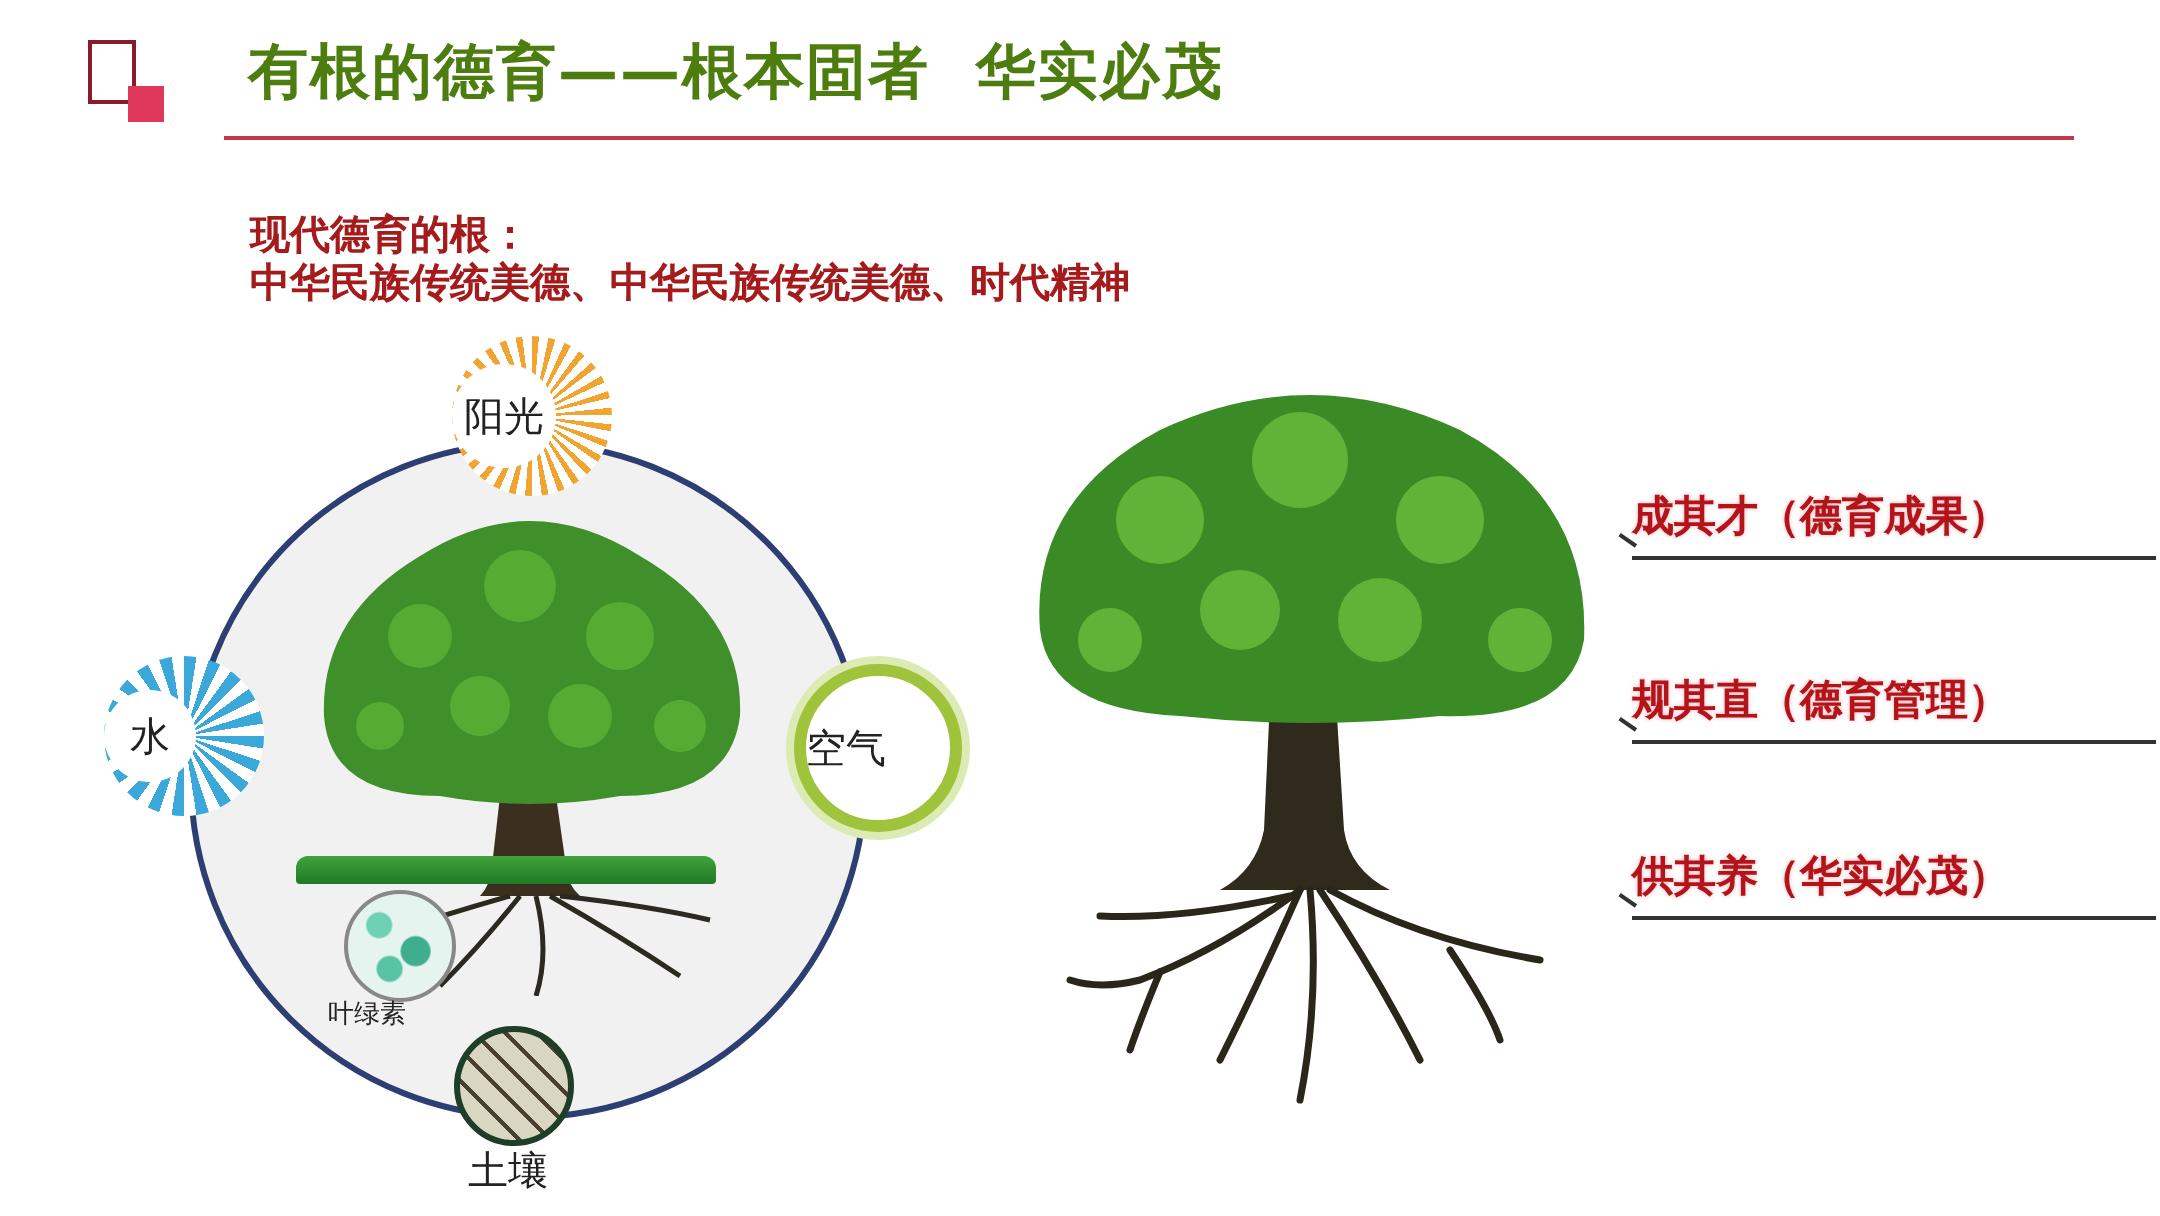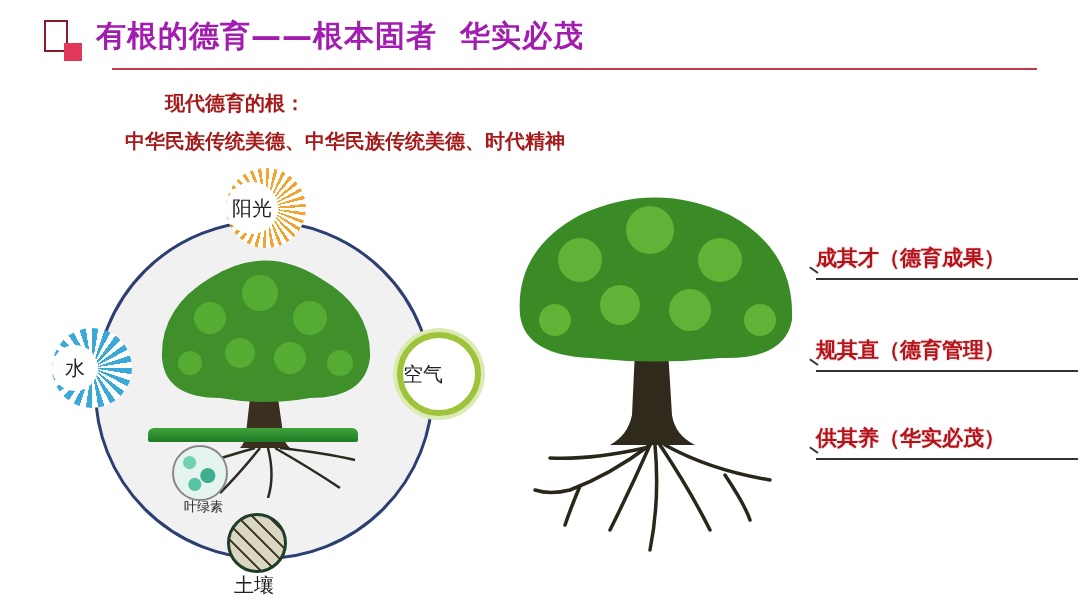--- a/index.html
+++ b/index.html
@@ -4,44 +4,44 @@
 <style>
   html, body { margin: 0; padding: 0; }
   body {
     width: 1080px; height: 608px; position: relative; overflow: hidden;
     background: #ffffff;
     font-family: "DejaVu Sans", "Liberation Sans", sans-serif;
   }
   .logo { position: absolute; left: 44px; top: 20px; width: 38px; height: 42px; }
   .logo .outline { position: absolute; left: 0; top: 0; width: 20px; height: 28px; border: 2px solid #8b1a2a; background: #fff; }
   .logo .fill { position: absolute; left: 20px; top: 23px; width: 18px; height: 18px; background: #e0385a; }
-  .title { position: absolute; left: 96px; top: 16px; font-size: 30px; font-weight: bold; color: #a21caf; letter-spacing: 1px; white-space: pre; text-align: right; }
+  .title { position: absolute; left: 124px; top: 16px; font-size: 30px; font-weight: bold; color: #4d7c0f; letter-spacing: 1px; white-space: pre; text-align: right; }
   .title-rule { position: absolute; left: 112px; top: 68px; width: 925px; height: 2px; background: #c0394b; }
   .subtitle { position: absolute; left: 125px; font-size: 20px; font-weight: bold; color: #a51b1b; white-space: nowrap; }
-  .sub1 { top: 90px; margin-left: 40px; }
+  .sub1 { top: 104px; }
   .sub2 { top: 128px; }
 
   .diagram { position: absolute; left: 0; top: 160px; width: 480px; height: 448px; }
   .ring { position: absolute; left: 94px; top: 60px; width: 340px; height: 340px; border-radius: 50%; border: 3px solid #2c3e72; background: #f1f1f1; box-sizing: border-box; }
 
   .badge { position: absolute; display: flex; align-items: center; justify-content: flex-start; border-radius: 50%; background: #fff; font-family: "DejaVu Serif", serif; color: #222; }
   .sun { left: 226px; top: 8px; width: 80px; height: 80px;
     background: repeating-conic-gradient(#f2a431 0 5deg, #fff 5deg 12deg); }
   .sun-inner { width: 52px; height: 52px; border-radius: 50%; background:#fff; display:flex; align-items:center; justify-content:center; font-size: 20px; }
   .water { left: 52px; top: 168px; width: 80px; height: 80px;
     background: repeating-conic-gradient(#3aa8d8 0 9deg, #fff 9deg 18deg); }
   .water-inner { width: 46px; height: 46px; border-radius:50%; background:#fff; display:flex; align-items:center; justify-content:center; font-size: 20px; }
   .air { left: 397px; top: 172px; width: 84px; height: 84px; background: #fff; border: 6px solid #9fc33a; box-sizing: border-box; box-shadow: 0 0 0 4px #dceab4; }
   .air span { font-size: 20px; }
 
   .tree-small { position: absolute; left: 150px; top: 88px; width: 230px; height: 250px; }
   .grass { position: absolute; left: 148px; top: 268px; width: 210px; height: 14px; background: linear-gradient(#3fa33a, #1f7a25); border-radius: 6px 6px 2px 2px; }
   .chloro { position: absolute; left: 172px; top: 285px; width: 52px; height: 52px; border-radius: 50%; border: 2px solid #888;
     background: radial-gradient(circle at 30% 30%, #6fd1b4 0 6px, transparent 7px), radial-gradient(circle at 65% 55%, #3fae8e 0 7px, transparent 8px), radial-gradient(circle at 40% 72%, #59c4a4 0 6px, transparent 7px), #e6f4ef; }
-  .chloro-label { position: absolute; left: 184px; top: 338px; font-size: 13px; font-family: "DejaVu Serif", serif; color: #222; }
+  .chloro-label { position: absolute; left: 164px; top: 338px; font-size: 13px; font-family: "DejaVu Serif", serif; color: #222; }
   .soil { position: absolute; left: 227px; top: 353px; width: 54px; height: 54px; border-radius: 50%; border: 3px solid #1f3d27;
     background: repeating-linear-gradient(45deg, #d9d6c2 0 9px, #4a4030 9px 11px), #ccc; }
   .soil-label { position: absolute; left: 234px; top: 412px; font-size: 20px; font-family: "DejaVu Serif", serif; color: #222; }
 
   .tree-big { position: absolute; left: 510px; top: 190px; width: 290px; height: 370px; }
 
   .label-row { position: absolute; left: 808px; width: 270px; }
   .label-row .txt { position: absolute; left: 8px; top: 0; font-size: 21px; font-weight: bold; color: #b3141c; white-space: nowrap; text-shadow: 0 0 2px #f3b3b3; }
   .label-row .line { position: absolute; left: 8px; top: 34px; width: 262px; height: 2px; background: #333; }
   .label-row .hook { position: absolute; left: 0; top: 28px; width: 10px; height: 2px; background: #333; transform: rotate(35deg); transform-origin: right center; }

